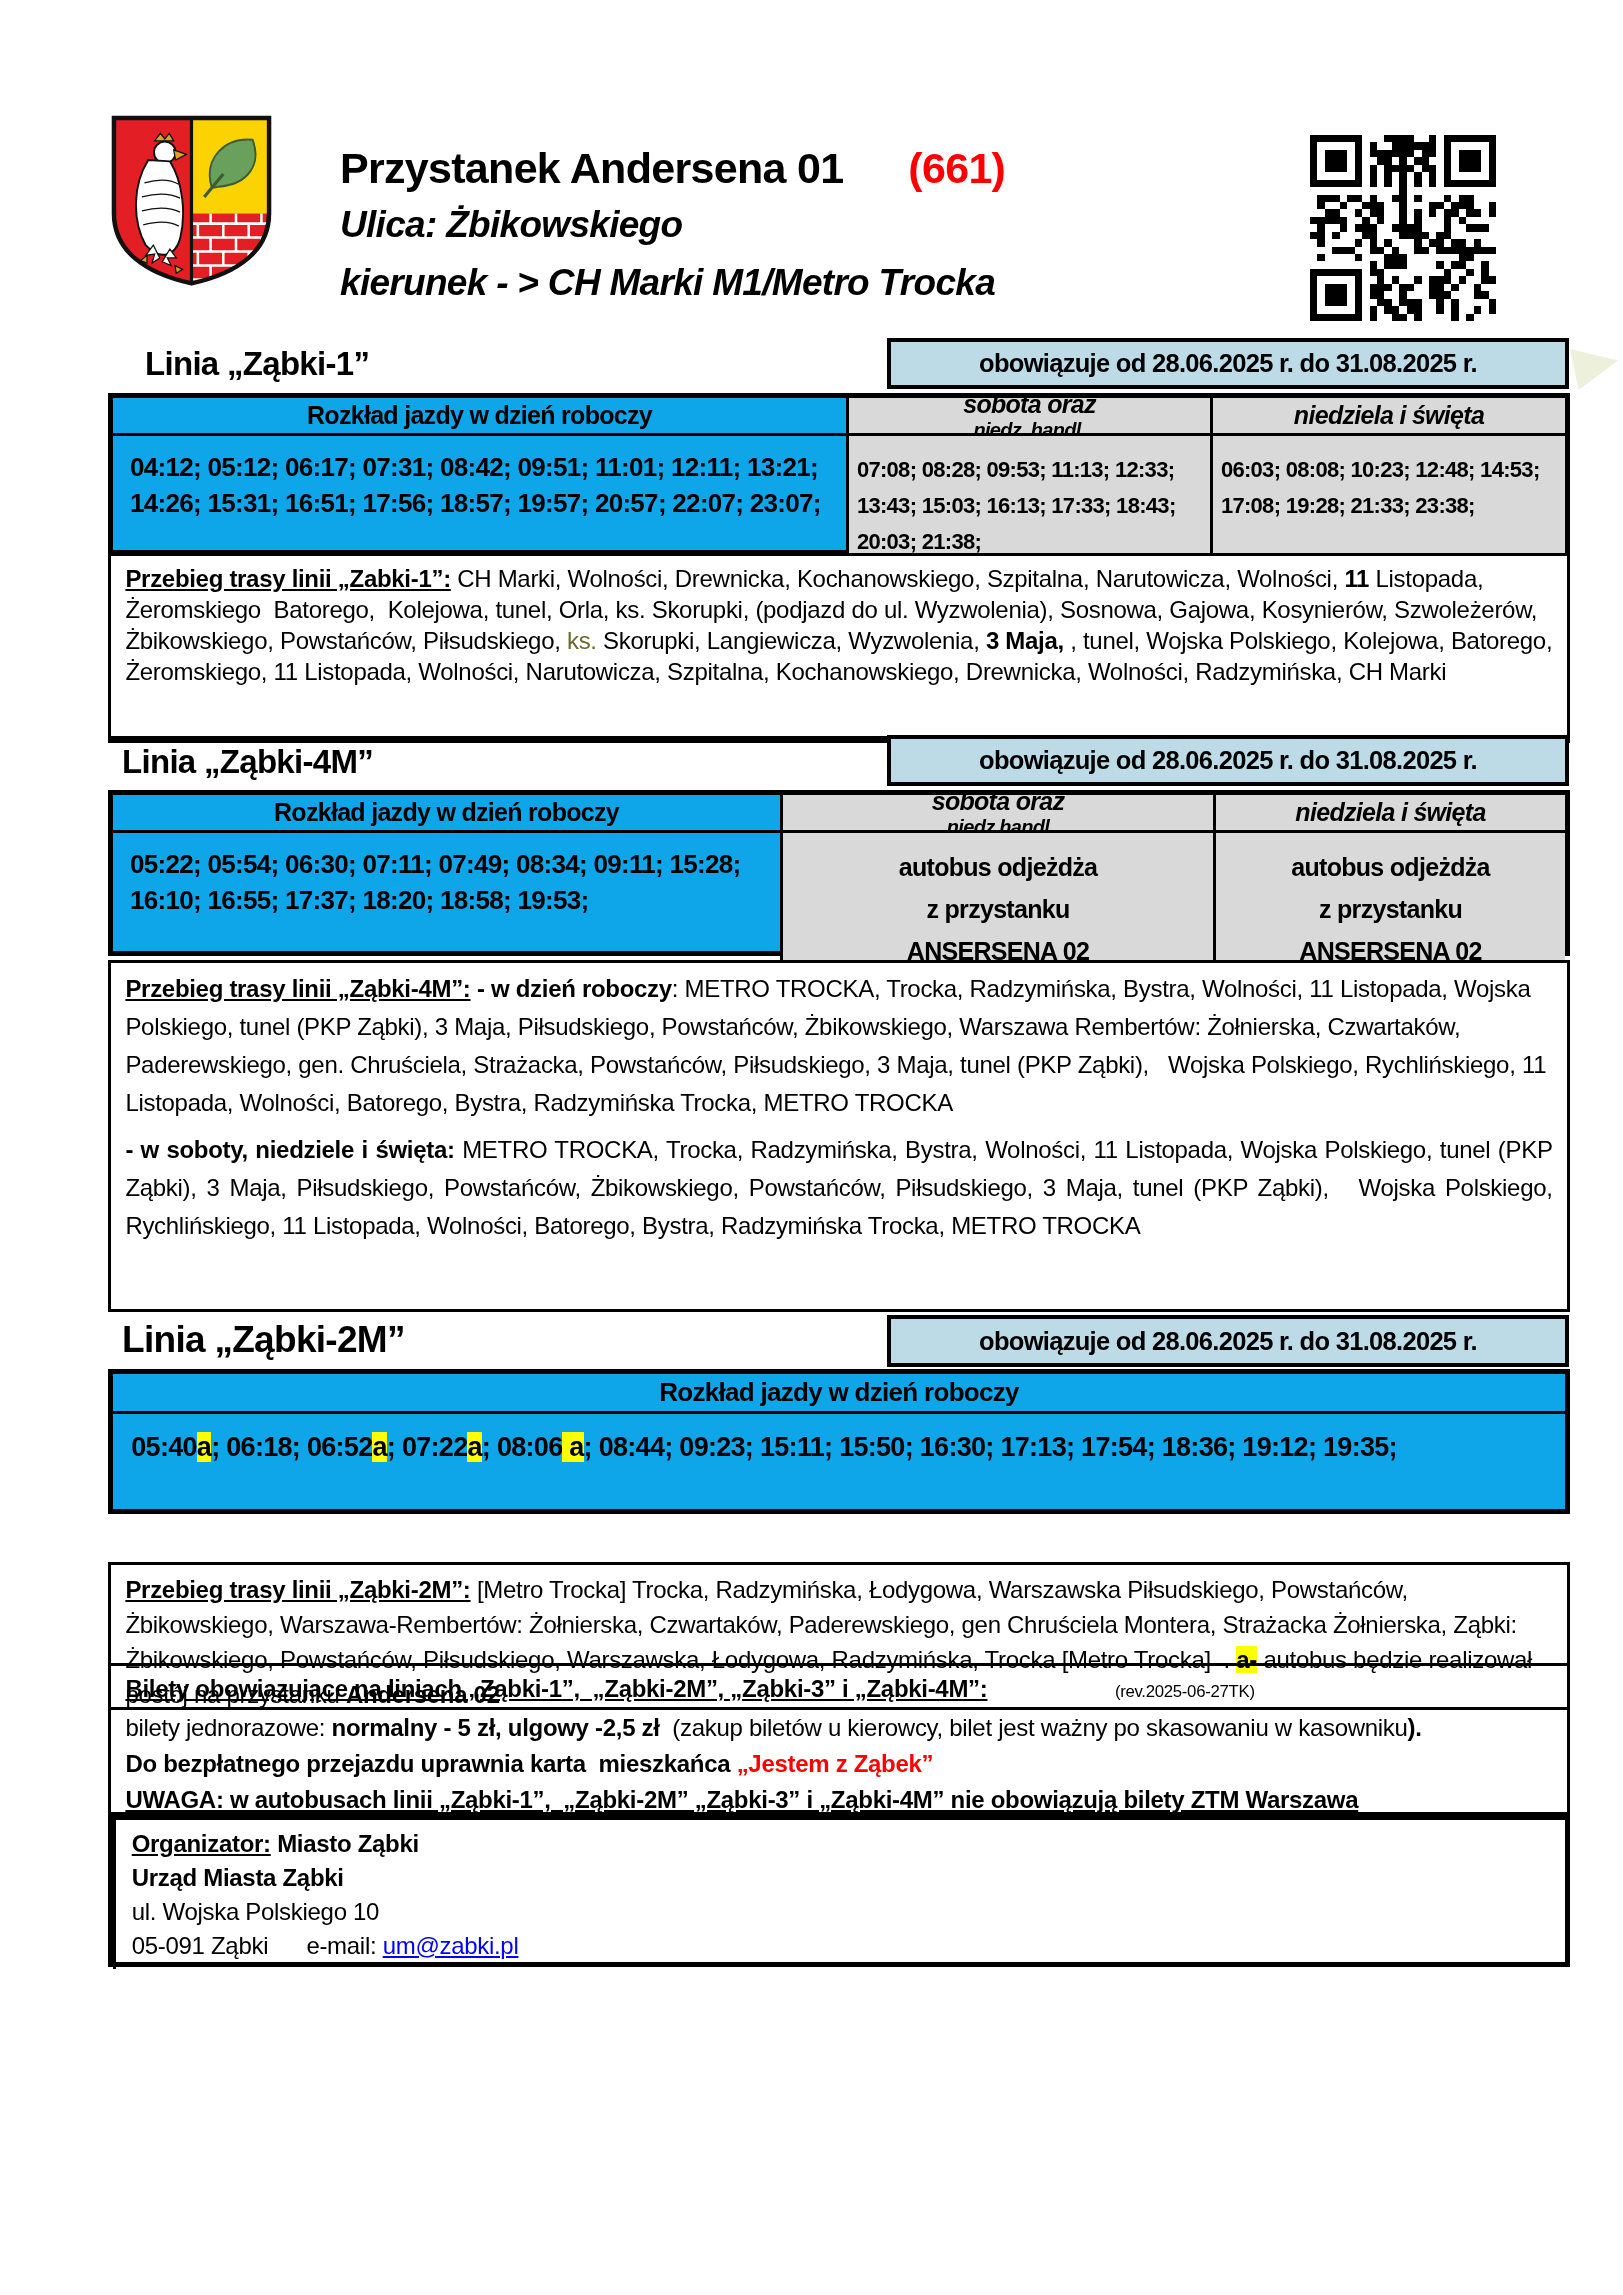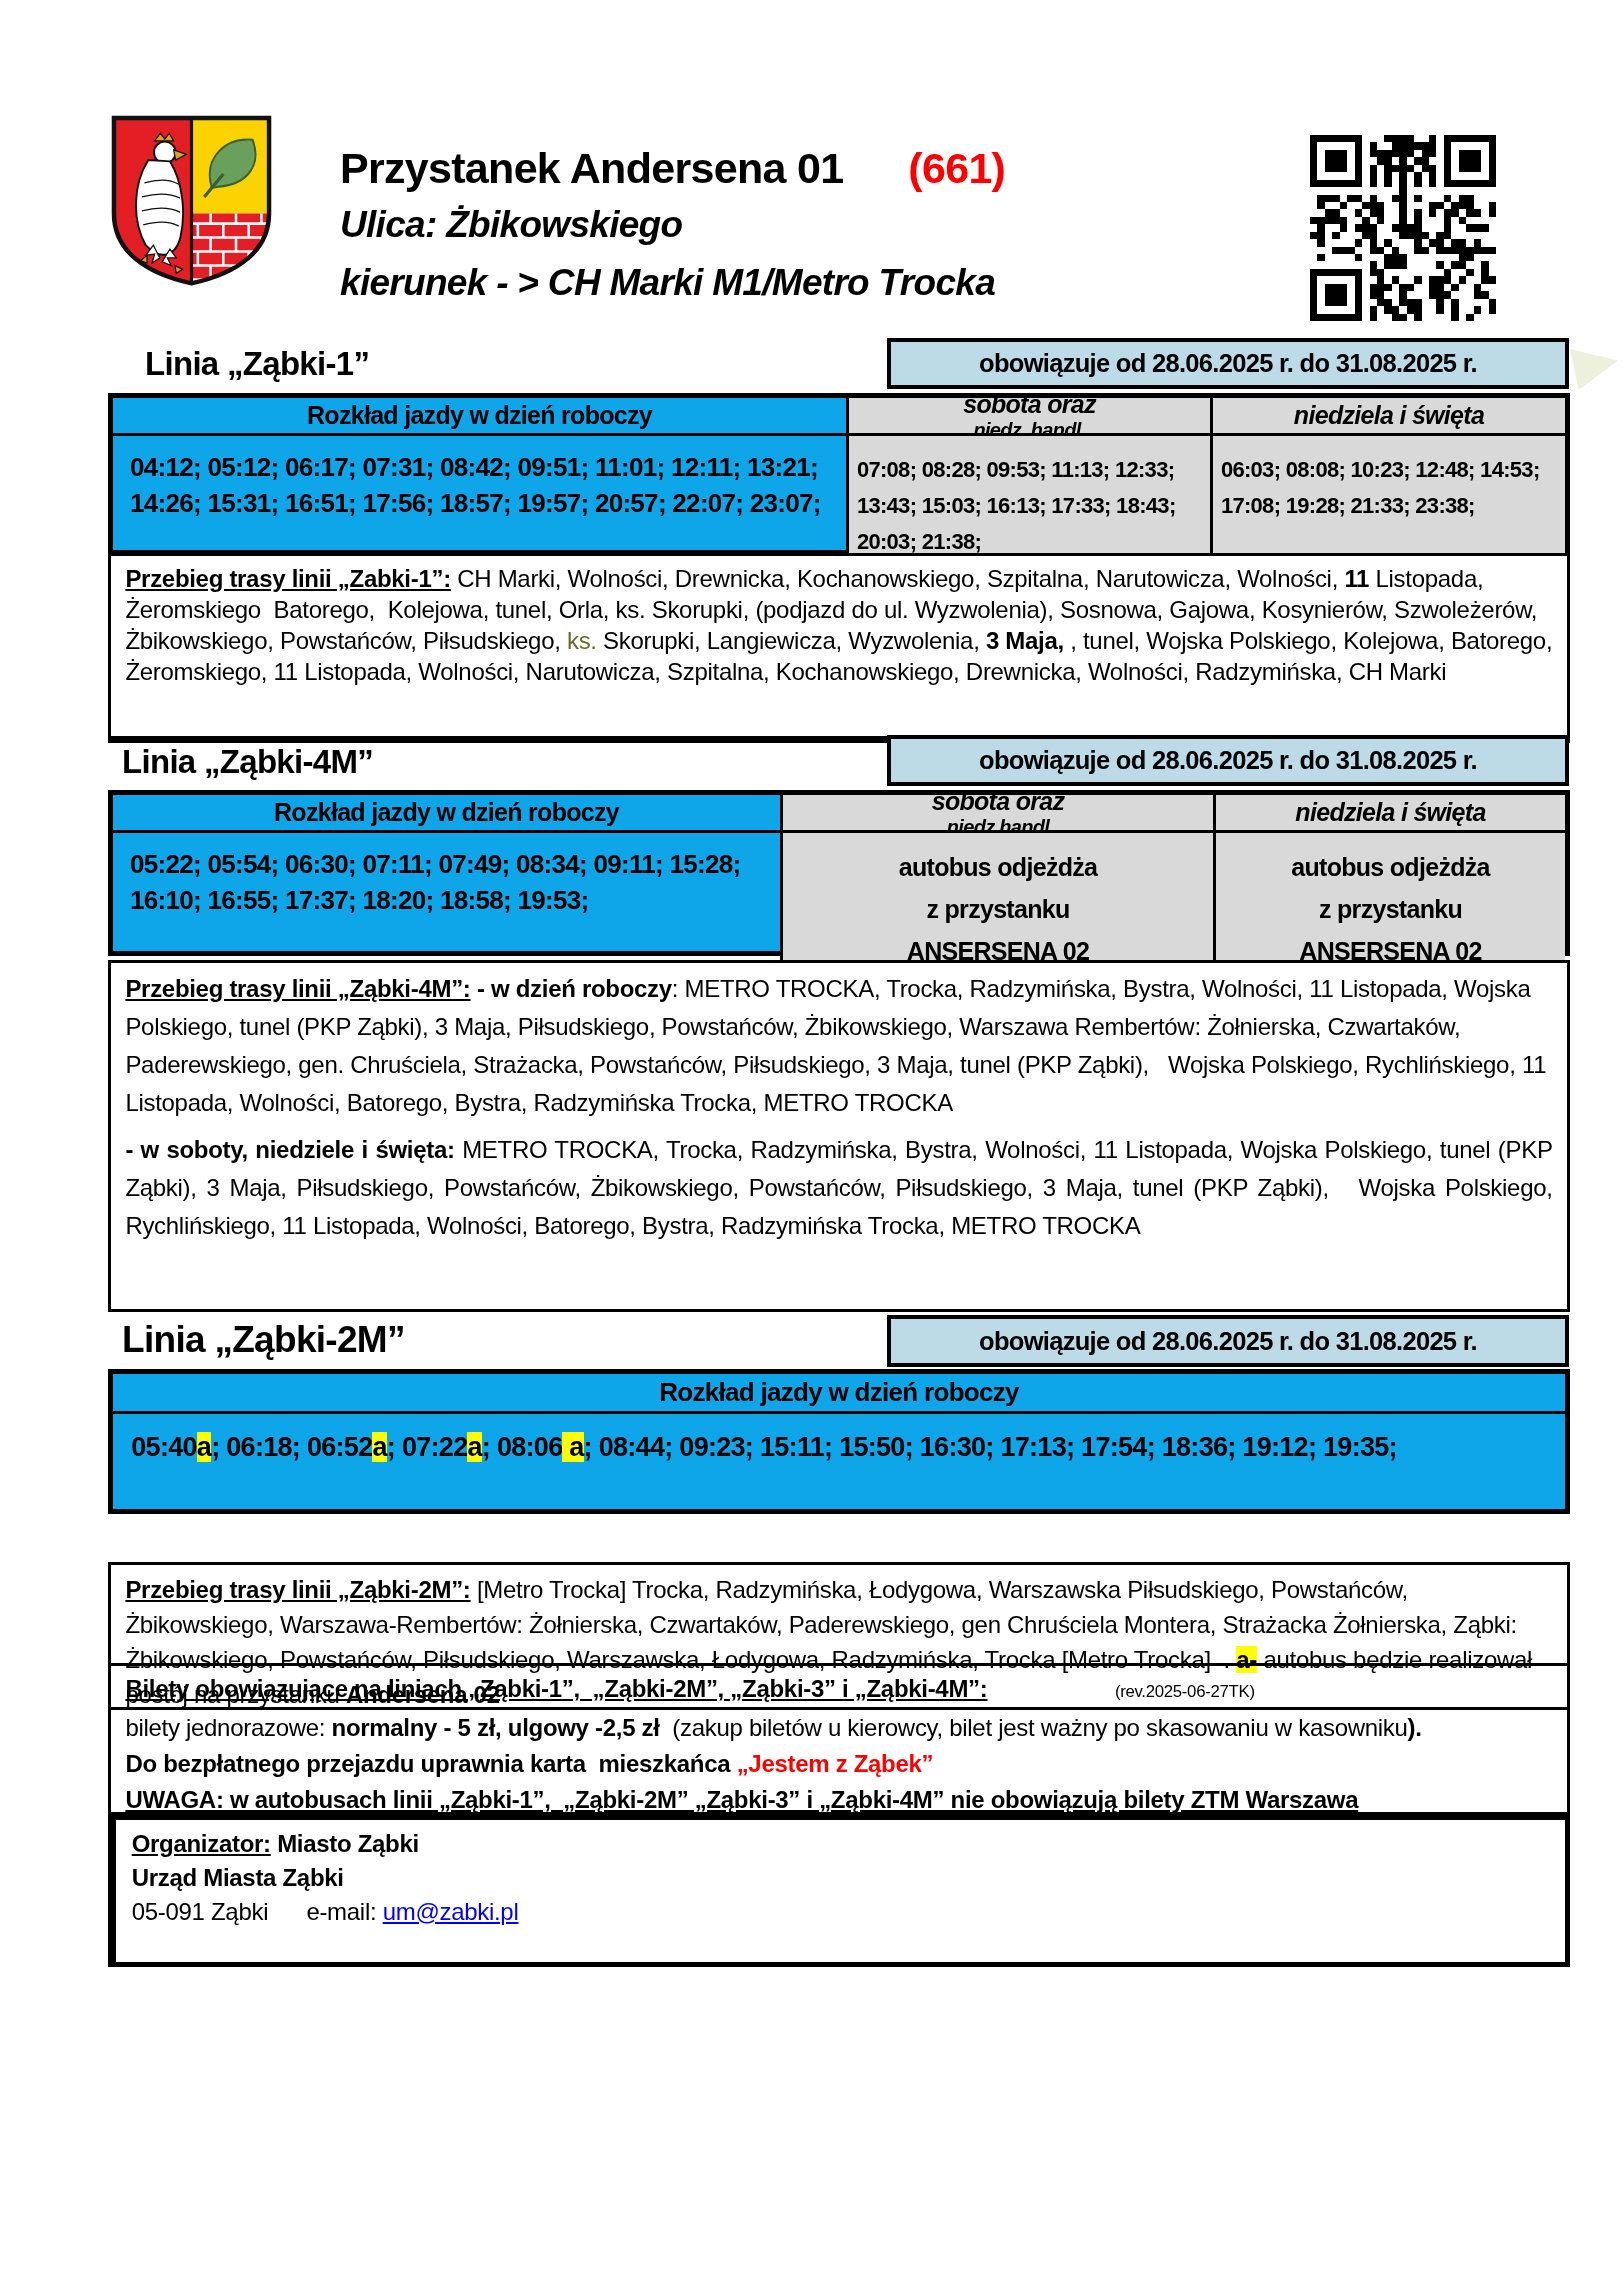--- a/index.html
+++ b/index.html
@@ -507,18 +507,19 @@
     <div class="pre"><span style="font-weight: bold; text-decoration: underline;">Bilety obowiązujące na liniach „Ząbki-1”,  „Ząbki-2M”, „Ząbki-3” i „Ząbki-4M”:</span><span>                    </span><span style="font-size: 0.7em;">(rev.2025-06-27TK)</span></div>
     <div class="pre"><span>bilety jednorazowe: </span><span style="font-weight: bold;">normalny - 5 zł, ulgowy -2,5 zł</span><span>  (zakup biletów u kierowcy, bilet jest ważny po skasowaniu w kasowniku</span><span style="font-weight: bold;">).</span></div>
     <div class="pre"><span style="font-weight: bold;">Do bezpłatnego przejazdu uprawnia karta  mieszkańca </span><span style="font-weight: bold; color: rgb(255, 0, 0);">„Jestem z Ząbek”</span></div>
     <div class="pre"><span style="font-weight: bold; text-decoration: underline;">UWAGA: w autobusach linii „Ząbki-1”,  „Ząbki-2M” „Ząbki-3” i „Ząbki-4M” nie obowiązują bilety ZTM Warszawa</span></div>
   </div>
 
   <div class="abs footer">
     <div class="fcell right">
       <div class="pre"><span style="font-weight: bold; text-decoration: underline;">Organizator:</span><span style="font-weight: bold;"> Miasto Ząbki</span></div>
       <div class="pre"><span style="font-weight: bold;">Urząd Miasta Ząbki</span></div>
+      <div>ul. Wojska Polskiego 10</div>
       <div class="pre"><span>05-091 Ząbki      e-mail: </span><a class="link">um@zabki.pl</a></div>
     </div>
   </div>
 
 </div>
 
 
 </body></html>

